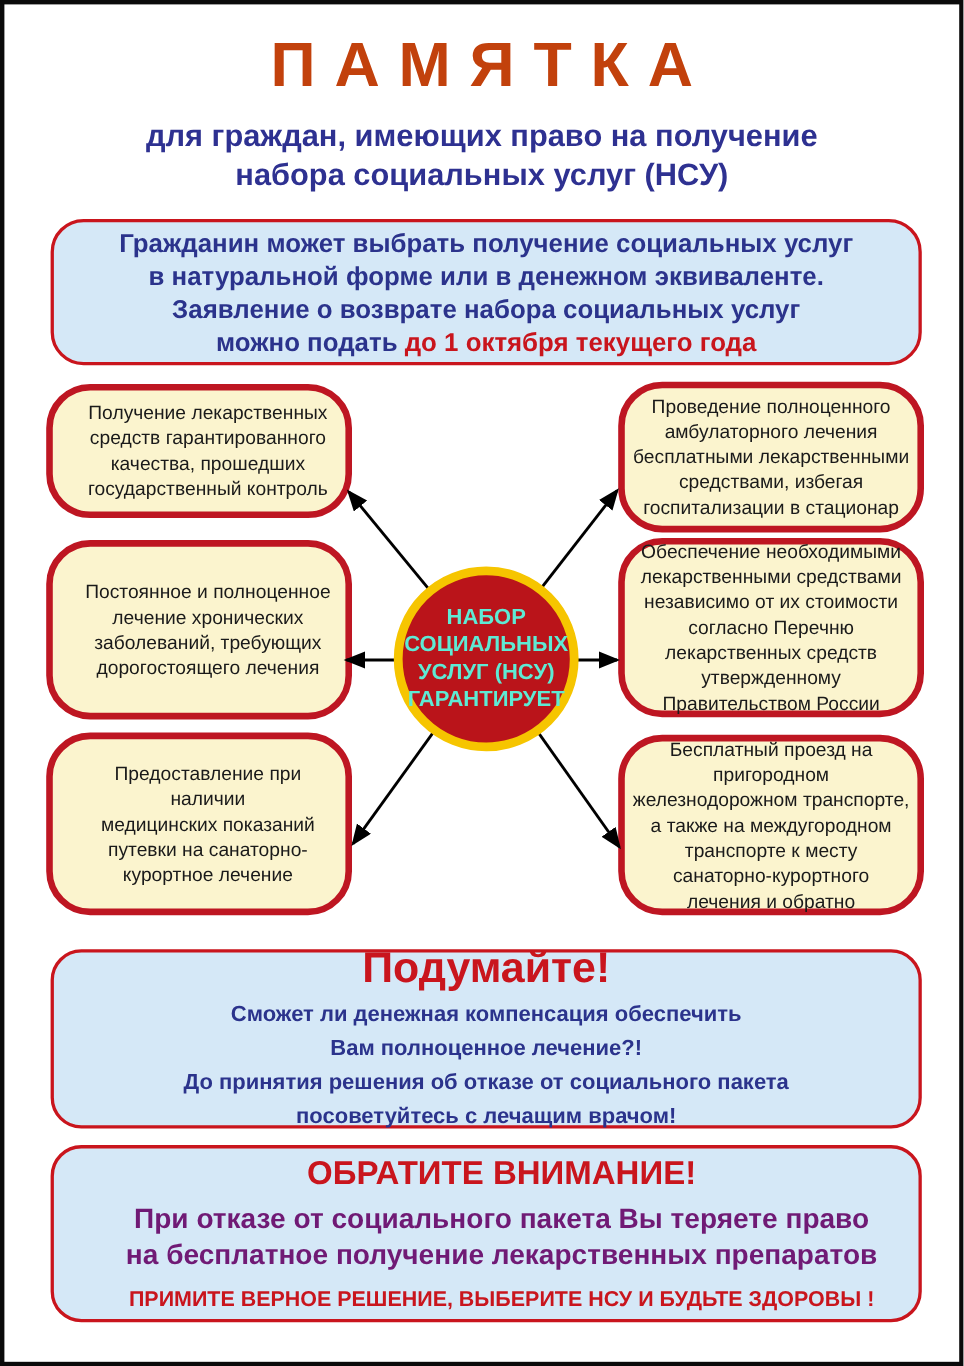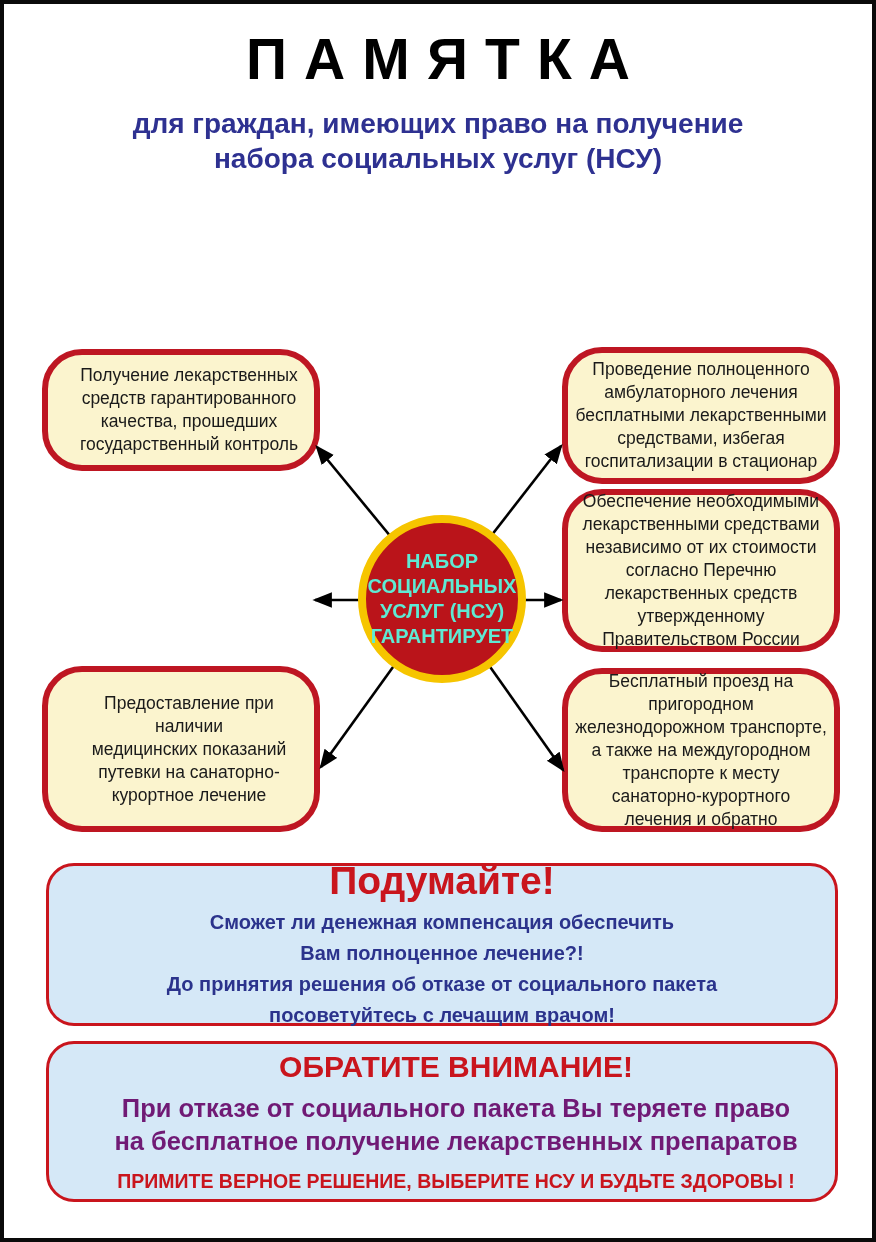--- a/index.html
+++ b/index.html
@@ -11,21 +11,21 @@
     box-sizing:border-box;
     margin:0 auto;
     font-family:"Liberation Sans","DejaVu Sans",sans-serif;
     overflow:hidden;
   }
   .title{
     position:absolute;top:22px;left:0;width:100%;
     text-align:center;
     font-size:57px;font-weight:bold;
     letter-spacing:0.30em;padding-left:0.30em;box-sizing:border-box;
-    color:#000000;
+    color:#c2410c;
   }
   .subtitle{
     position:absolute;top:102px;left:0;width:100%;
     text-align:center;white-space:pre-line;
     font-size:28px;font-weight:bold;line-height:35px;
     color:#2E3191;
   }
   .bluebox{
     position:absolute;left:42px;width:792px;
     background:#D5E8F7;border:3px solid #C9151D;border-radius:30px;
@@ -74,39 +74,49 @@
 </style>
 </head>
 <body>
 
 <div class="page">
 
   <div class="title">ПАМЯТКА</div>
   <div class="subtitle">для граждан, имеющих право на получение
 набора социальных услуг (НСУ)</div>
 
+  <div class="bluebox intro">
+    <div class="intro-lines">Гражданин может выбрать получение социальных услуг
+в натуральной форме или в денежном эквиваленте.
+Заявление о возврате набора социальных услуг</div>
+    <div class="intro-deadline"><span>можно подать </span><span class="red">до 1 октября текущего года</span></div>
+  </div>
 
   <svg class="arrows" viewBox="0 0 876 1242" xmlns="http://www.w3.org/2000/svg">
     <defs>
       <marker id="ah" markerWidth="9" markerHeight="8" refX="6.5" refY="3" orient="auto" markerUnits="strokeWidth">
         <path d="M0,0 L7.5,3 L0,6 Z" fill="#000"></path>
       </marker>
     </defs>
     <line x1="438" y1="595" x2="313" y2="443" stroke="#000" stroke-width="2.6" marker-end="url(#ah)"></line>
     <line x1="438" y1="596" x2="311" y2="596" stroke="#000" stroke-width="2.6" marker-end="url(#ah)"></line>
     <line x1="438" y1="595" x2="317" y2="763" stroke="#000" stroke-width="2.6" marker-end="url(#ah)"></line>
     <line x1="438" y1="595" x2="557" y2="442" stroke="#000" stroke-width="2.6" marker-end="url(#ah)"></line>
     <line x1="438" y1="596" x2="557" y2="596" stroke="#000" stroke-width="2.6" marker-end="url(#ah)"></line>
     <line x1="438" y1="595" x2="559" y2="766" stroke="#000" stroke-width="2.6" marker-end="url(#ah)"></line>
   </svg>
 
   <div class="benefit col-l b-l1">Получение лекарственных
 средств гарантированного
 качества, прошедших
 государственный контроль</div>
+  <div class="benefit col-l b-l2">Постоянное и полноценное
+лечение хронических
+заболеваний, требующих
+дорогостоящего лечения</div>
   <div class="benefit col-l b-l3">Предоставление при наличии
 медицинских показаний
 путевки на санаторно-
 курортное лечение</div>
   <div class="benefit col-r b-r1">Проведение полноценного
 амбулаторного лечения
 бесплатными лекарственными
 средствами, избегая
 госпитализации в стационар</div>
   <div class="benefit col-r b-r3">Бесплатный проезд на

